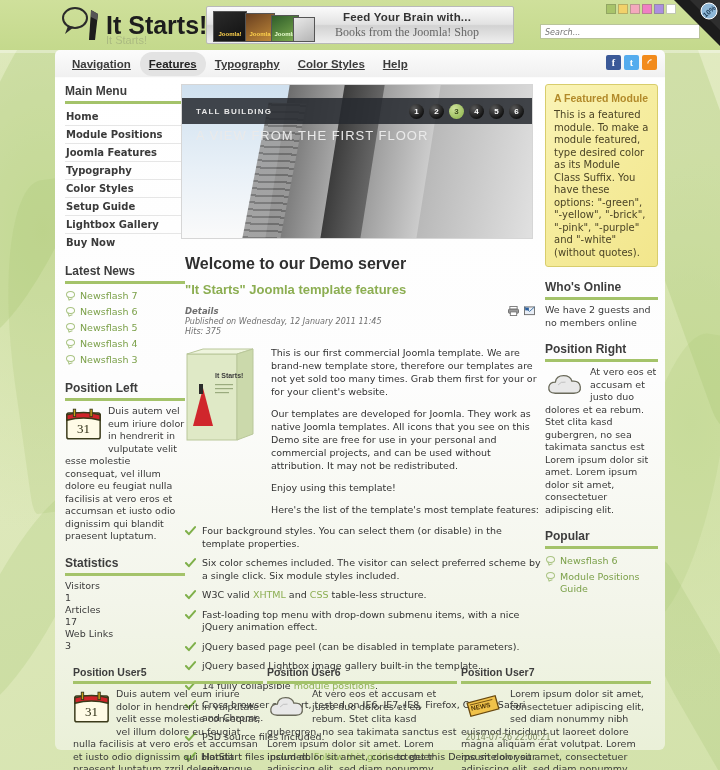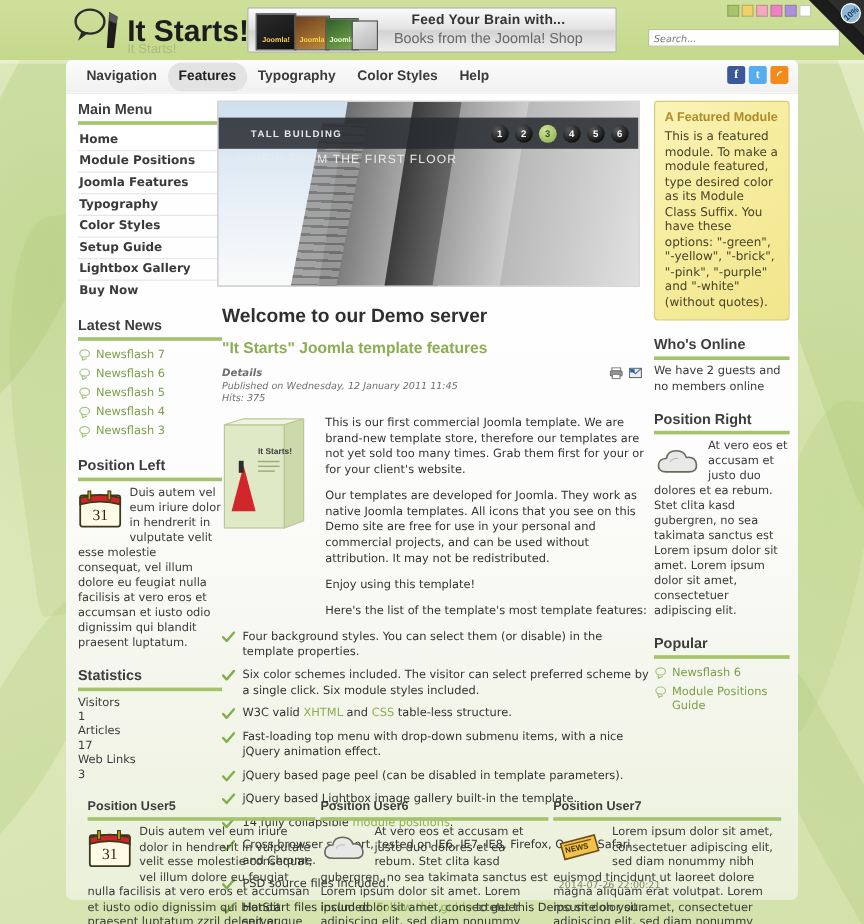--- a/index.html
+++ b/index.html
@@ -56,21 +56,21 @@
   .banner-books { width:112px; height:36px; position:relative; flex:0 0 112px; }
   .bk { position:absolute; bottom:1px; border:1px solid #555; }
   .bk1 { left:6px; width:34px; height:31px; background:linear-gradient(150deg,#2b2b2b,#111); }
   .bk2 { left:38px; width:30px; height:29px; background:linear-gradient(150deg,#6a4020,#c18a3a); }
   .bk3 { left:64px; width:28px; height:27px; background:linear-gradient(150deg,#2f5d2a,#7fae50); }
   .bk4 { left:86px; width:22px; height:25px; background:linear-gradient(150deg,#e8e8e8,#b5b5b5); }
   .bk-lbl { position:absolute; left:1px; right:1px; bottom:4px; font-size:6px; color:#ffd24d; font-weight:bold; text-align:center; font-family:"Liberation Sans",sans-serif;}
   .bk3 .bk-lbl{ color:#eaffd0; }
   .banner-text { flex:1; text-align:center; padding-right:18px; }
   .banner-text .bt1 { font-family:"Liberation Sans",sans-serif; font-size:11.5px; font-weight:bold; color:#333; letter-spacing:.2px;}
-  .banner-text .bt2 { font-family:Liberation Sans, sans-serif; font-size:12px; color:#666; margin-top:2px;}
+  .banner-text .bt2 { font-family:Liberation Serif, serif; font-size:12px; color:#666; margin-top:2px;}
 
   .swatches { position:absolute; right:44px; top:4px; display:flex; gap:2px; z-index:7;}
   .sw { width:10px; height:10px; border:1px solid rgba(120,130,90,.45); }
   .search-box {
     position:absolute; right:20px; top:24px; width:160px; height:15px;
     background:#fff; border:1px solid #b9c49a;
   }
   .search-box input {
     width:100%; height:100%; border:0; outline:0; background:transparent;
     font-family:"DejaVu Sans",sans-serif; font-size:8px; color:#9a9a8a;
@@ -83,21 +83,21 @@
   .navbar {
     position:absolute; left:55px; top:50px; width:610px; height:28px;
     background:linear-gradient(180deg,#fcfcfc 0%, #f0f0f0 100%);
     border-radius:5px 5px 0 0;
     z-index:5;
     box-shadow:0 -1px 0 rgba(255,255,255,.8) inset;
   }
   .navbar ul { list-style:none; margin:0; padding:0 0 0 8px; display:flex; align-items:center; height:28px;}
   .navbar li {
     font-family:"Liberation Sans",sans-serif; font-size:11.5px; font-weight:bold; color:#3b3b3b;
-    padding:6px 9px; cursor:pointer; border-radius:3px;
+    padding:6px 9px; cursor:pointer; border-radius:3px;text-decoration:underline;
   }
   .navbar li.active { background:#e3e3e3; color:#222;border-radius:12px; }
   .social { position:absolute; right:8px; top:5px; display:flex; gap:3px; }
   .soc { width:15px; height:15px; border-radius:2px; position:relative; }
   .soc-fb { background:#3b5998; }
   .soc-tw { background:#55acee; }
   .soc-rss { background:#f28b1c; }
   .soc span { position:absolute; inset:0; color:#fff; font-size:10px; font-weight:bold;
     display:flex; align-items:center; justify-content:center; font-family:"Liberation Serif",serif;}
 
@@ -176,24 +176,24 @@
     background:repeating-linear-gradient(0deg,#6f6f6f 0px,#6f6f6f 2px,#9a9a9a 2px,#9a9a9a 7px);
     transform:skewX(-9deg) rotate(2deg); opacity:.9;
   }
   .ss-bar {
     position:absolute; left:0; right:0; top:13px; height:26px;
     background:rgba(38,42,48,0.86);
     display:flex; align-items:center;
   }
   .ss-title {
     color:#e8e8e8; font-size:8px; letter-spacing:1.2px; padding-left:14px;
-    font-family:"Liberation Sans",sans-serif; font-weight:bold;margin-left:13px;
+    font-family:"Liberation Sans",sans-serif; font-weight:bold;
   }
   .ss-sub {
-    position:absolute; left:14px; top:43px; color:#eaeaea; font-size:10px;
+    position:absolute; left:14px; top:43px; color:#eaeaea; font-size:13px;
     letter-spacing:1px; font-family:"Liberation Sans",sans-serif;
   }
   .ss-dots { position:absolute; right:8px; top:19px; display:flex; gap:5px; }
   .dot {
     width:15px; height:15px; border-radius:50%;
     background:radial-gradient(circle at 35% 30%,#5a5a5a,#141414 70%);
     color:#fff; font-size:8px; font-weight:bold; display:flex;
     align-items:center; justify-content:center; cursor:pointer;
     font-family:"Liberation Sans",sans-serif;
   }

